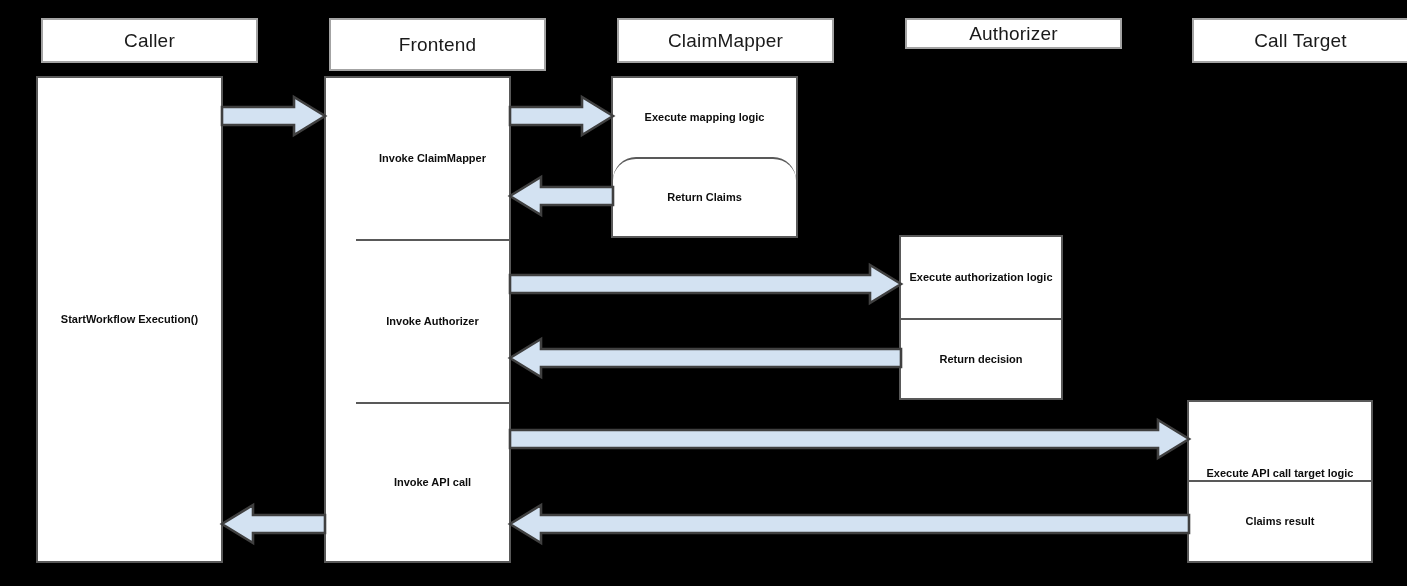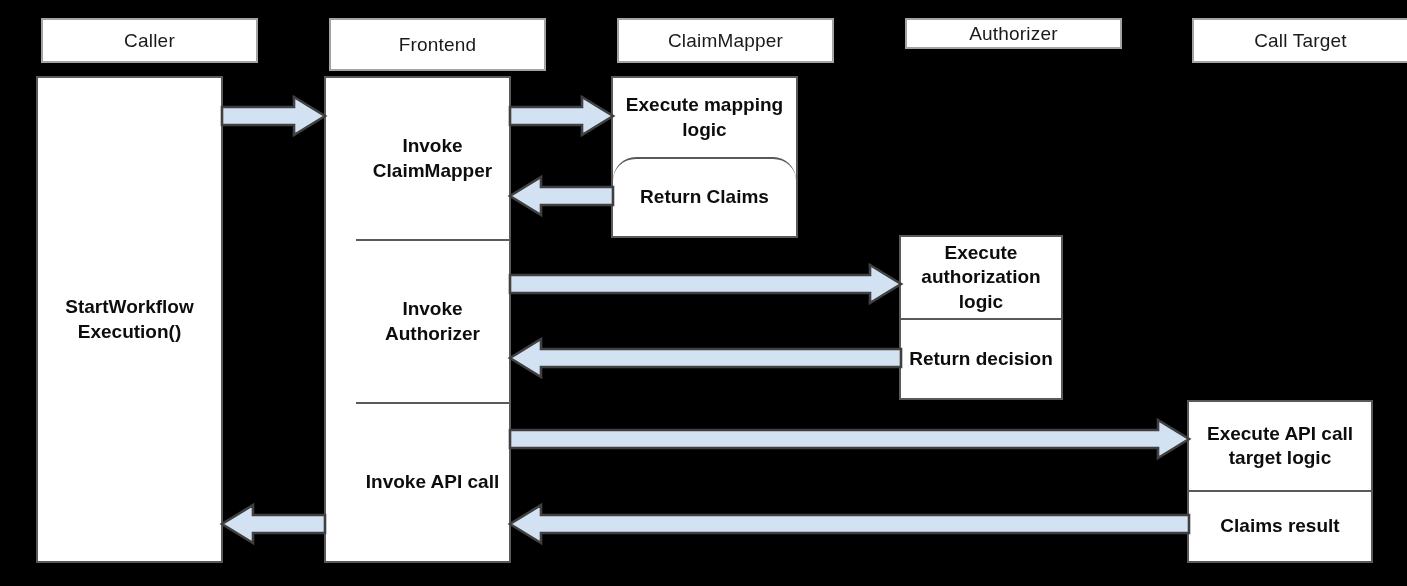--- a/index.html
+++ b/index.html
@@ -37,21 +37,21 @@
     display: flex;
     flex-direction: column;
   }
   .segment {
     box-sizing: border-box;
     display: flex;
     align-items: center;
     justify-content: center;
     text-align: center;
     color: #0d0d0d;
-    font-size: 19px;
+    font-size: 11px;
     font-weight: bold;
     line-height: 1.28;
     padding: 0 6px;
   }
   .segment + .segment {
     border-top: 2px solid #595959;
   }
   .arrow {
     position: absolute;
   }
@@ -111,21 +111,21 @@
   <div class="lifeline" style="left:899px; top:235px; width:164px; height:165px;">
     <div class="segment" style="height:81px;">
       <span>Execute authorization logic</span>
     </div>
     <div class="segment" style="flex:1 1 auto;">
       <span>Return decision</span>
     </div>
   </div>
 
   <div class="lifeline" style="left:1187px; top:400px; width:186px; height:163px;">
-    <div class="segment" style="height:88px;">
+    <div class="segment" style="height:78px;align-items:flex-end;">
       <span>Execute API call target logic</span>
     </div>
     <div class="segment" style="flex:1 1 auto;">
       <span>Claims result</span>
     </div>
   </div>
 
   <div class="arrow" style="left:222px; top:95px; width:104px; height:42px;">
     <svg width="104" height="42" viewBox="0 0 104 42" preserveAspectRatio="none">
       <polygon points="0,12 72,12 72,2 103,21 72,40 72,30 0,30" fill="#d3e2f2" stroke="#404040" stroke-width="2.6" stroke-linejoin="miter"></polygon>

